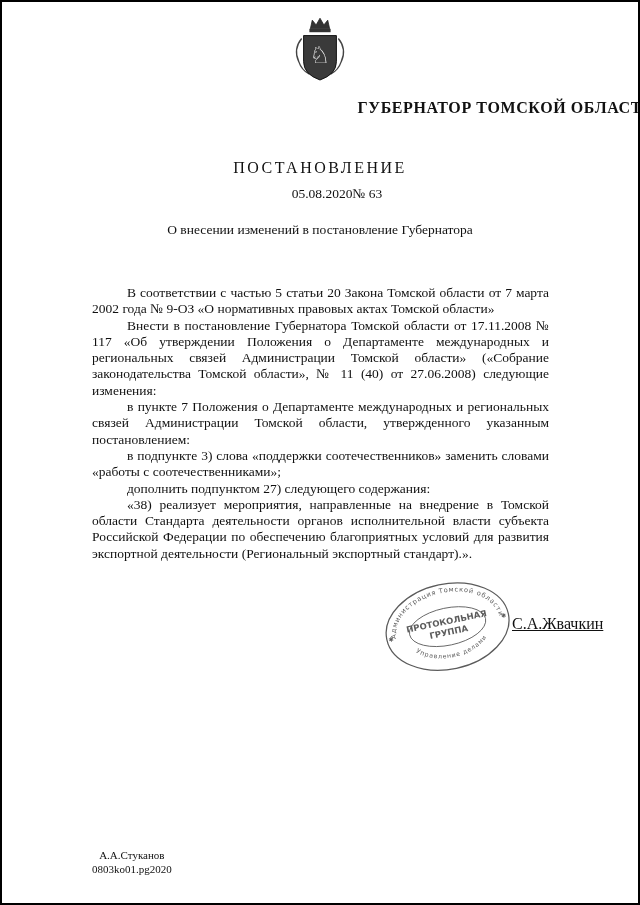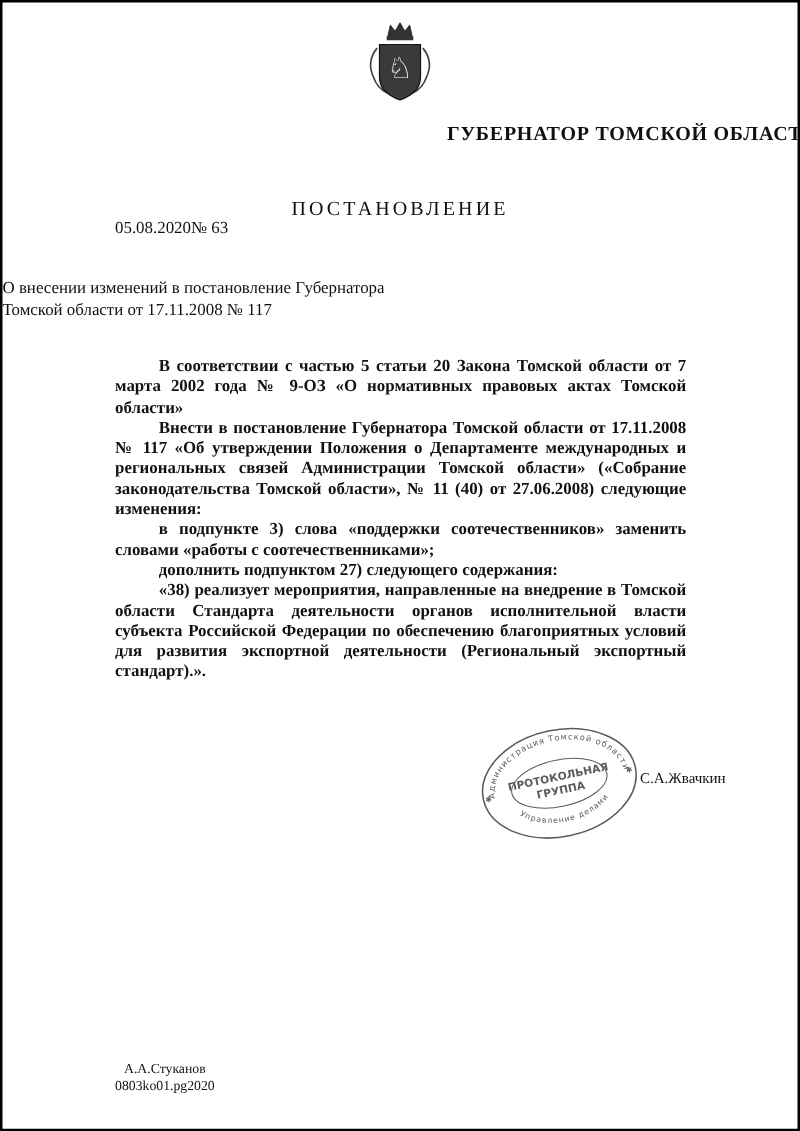--- a/index.html
+++ b/index.html
@@ -40,63 +40,63 @@
     left: 0;
     width: 100%;
     text-align: center;
     font-weight: normal;
     font-size: 16px;
     letter-spacing: 2.5px;
     margin-top: 24px;
   }
   .meta-row {
     position: absolute;
-    top: 172px;
+    top: 184px;
     left: 90px;
     right: 56px;
     display: flex;
-    justify-content: flex-start;
+    justify-content: center;
     font-size: 13.5px;
   }
   .subject {
     position: absolute;
     top: 219px;
     left: 0;
     width: 100%;
-    text-align: left;
+    text-align: center;
     font-size: 13.5px;
     line-height: 18px;
   }
   .body-text {
     position: absolute;
     top: 283px;
     left: 90px;
     right: 89px;
     font-size: 13.5px;
     line-height: 16.3px;
     text-align: justify;
   }
   .body-text p {
     margin: 0;
     text-indent: 35px;
-    font-weight: bold;
   }
   .stamp {
     position: absolute;
     left: 380px;
     top: 578px;
     width: 132px;
     transform: rotate(-12deg);
     opacity: 0.9;
   }
   .signature {
     position: absolute;
     left: 510px;
     top: 613px;
-    font-size: 12px;
+    font-size: 16px;
+    text-decoration: underline;
   }
   .footer {
     position: absolute;
     left: 90px;
     top: 847px;
     font-size: 11px;
     line-height: 13.5px;
     text-align: center;
   }
 </style>
@@ -117,26 +117,26 @@
   <div class="org-title">ГУБЕРНАТОР ТОМСКОЙ ОБЛАСТИ</div>
   <div class="doc-type">ПОСТАНОВЛЕНИЕ</div>
 
   <div class="meta-row">
     <span>05.08.2020</span>
     <span>№ 63</span>
   </div>
 
   <div class="subject">
     <div>О внесении изменений в постановление Губернатора</div>
-    <div>Томской области от 17.11.2008 № 117</div>
   </div>
 
   <div class="body-text">
     <p>В соответствии с частью 5 статьи 20 Закона Томской области от 7 марта 2002 года № 9-ОЗ «О нормативных правовых актах Томской области»</p>
     <p>Внести в постановление Губернатора Томской области от 17.11.2008 № 117 «Об утверждении Положения о Департаменте международных и региональных связей Администрации Томской области» («Собрание законодательства Томской области», № 11 (40) от 27.06.2008) следующие изменения:</p>
+    <p>в пункте 7 Положения о Департаменте международных и региональных связей Администрации Томской области, утвержденного указанным постановлением:</p>
     <p>в подпункте 3) слова «поддержки соотечественников» заменить словами «работы с соотечественниками»;</p>
     <p>дополнить подпунктом 27) следующего содержания:</p>
     <p>«38) реализует мероприятия, направленные на внедрение в Томской области Стандарта деятельности органов исполнительной власти субъекта Российской Федерации по обеспечению благоприятных условий для развития экспортной деятельности (Региональный экспортный стандарт).».</p>
   </div>
 
   <div class="stamp">
     <svg width="132" viewBox="0 0 170 120">
       <defs>
         <path id="arcTop" d="M 17,62 A 68,46 0 0 1 153,62" fill="none"></path>
         <path id="arcBottom" d="M 27,60 A 58,40 0 0 0 143,60" fill="none"></path>

